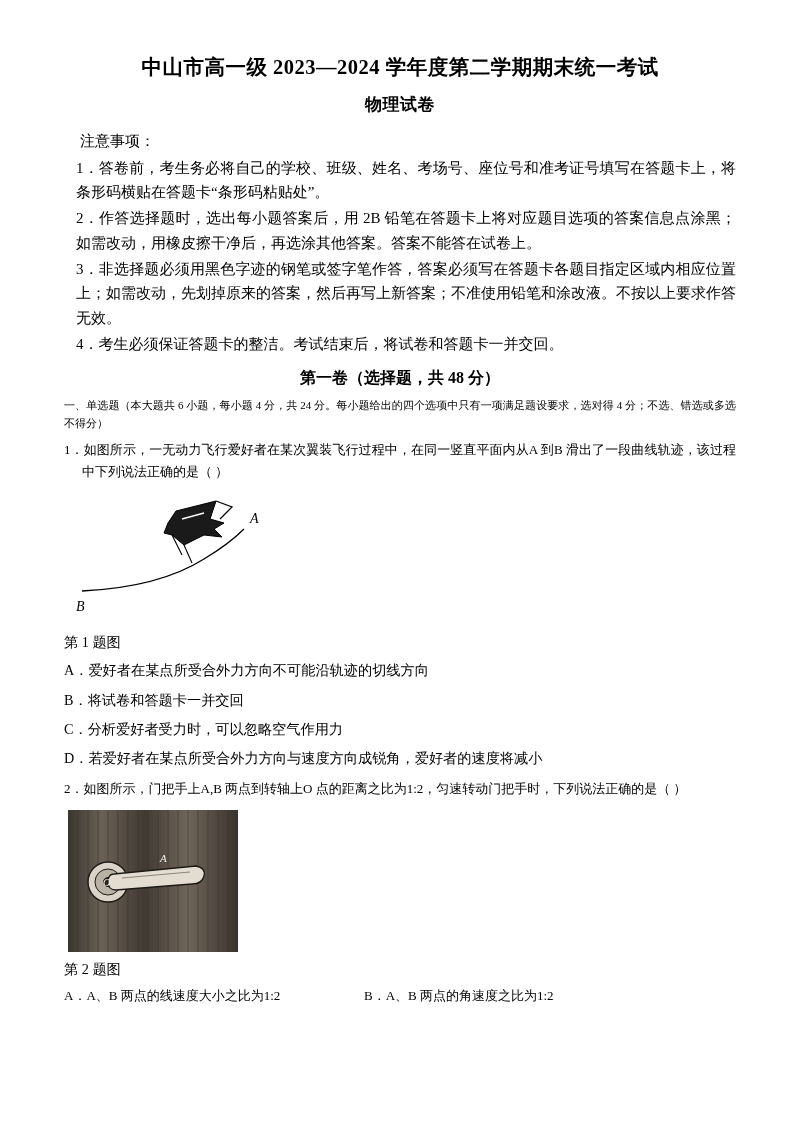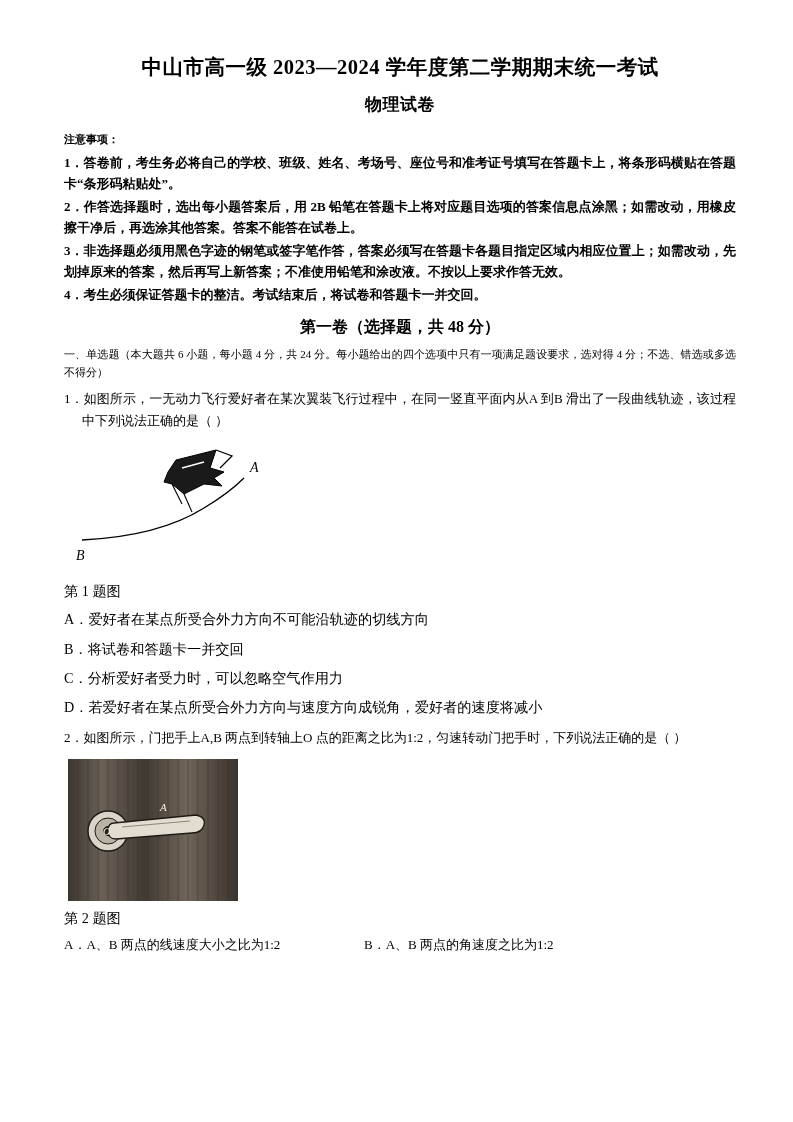--- a/index.html
+++ b/index.html
@@ -37,29 +37,29 @@
     margin: 0 0 10px 0;
   }
   .title-sub {
     text-align: center;
     font-size: 17px;
     font-weight: bold;
     margin: 0 0 16px 0;
     letter-spacing: 0.5px;
   }
   .notice-title {
-    font-size: 11px;
-    font-weight: bold;
-    margin: 0 0 5px 0;
+    font-size: 15px;
+    font-weight: normal;
+    margin: 0 0 5px 16px;
   }
   .notice-item {
-    font-size: 13px;
-    font-weight: bold;
+    font-size: 15px;
+    font-weight: normal;
     line-height: 1.62;
-    margin: 0 0 2px 0;
+    margin: 0 0 2px 12px;
     text-align: justify;
   }
   .section-center {
     text-align: center;
     font-size: 16px;
     font-weight: bold;
     margin: 12px 0 4px 0;
   }
   .q-section {
     font-size: 11px;

